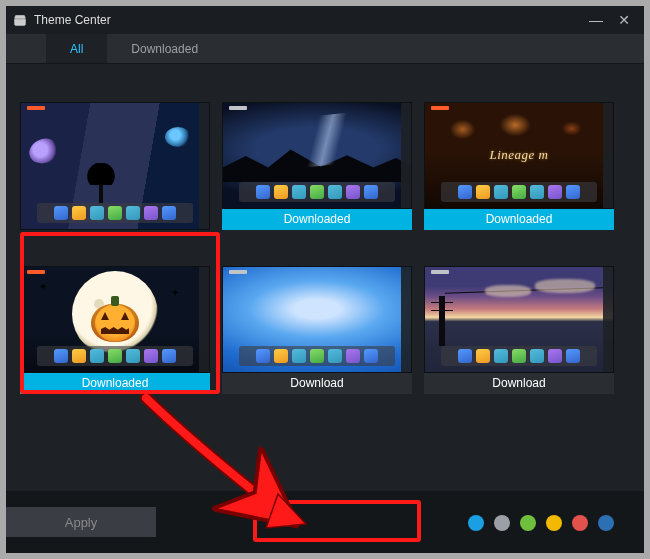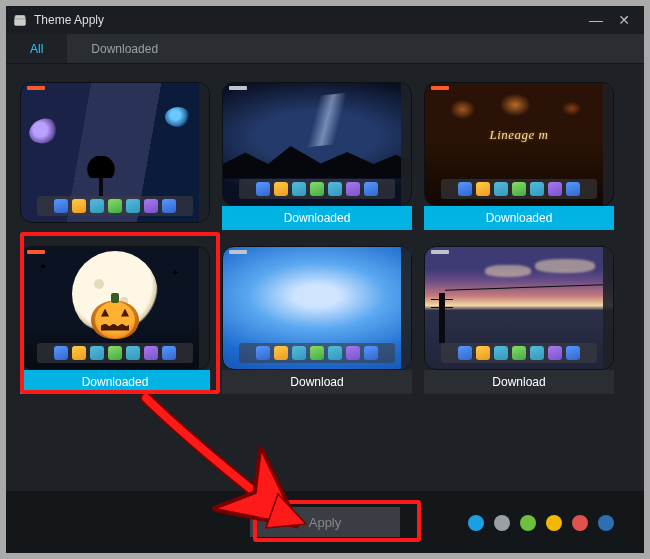--- a/index.html
+++ b/index.html
@@ -46,43 +46,45 @@
     }
     .tab {
       padding: 0 24px;
       display: flex; align-items: center;
       font-size: 12px; color: #9aa0a6;
       cursor: pointer;
     }
     .tab.active {
       background: #1e2226;
       color: #29c4ff;
+      margin-left: 40px;
     }
     .grid-area {
       padding: 18px 14px 0 14px;
       height: 400px;
     }
     .grid {
       display: grid;
       grid-template-columns: repeat(3, 190px);
       grid-auto-rows: 148px;
       gap: 16px 12px;
     }
     .card {
       width: 190px; height: 148px;
       display: flex; flex-direction: column;
       position: relative;
     }
     .thumb {
       width: 190px; height: 141px;
       border: 1px solid #0e1114;
-      border-radius: 12px;
+      border-radius: 0;
       position: relative;
       overflow: hidden;
       background: #222;
+      margin-top: 20px;
     }
     .statusbar {
       position: absolute;
       top: 3px; left: 6px;
       width: 18px; height: 4px; border-radius: 1px;
     }
     .dockbar {
       position: absolute;
       bottom: 6px; left: 16px; right: 16px;
       height: 20px;
@@ -230,21 +232,21 @@
     .hl2 { left: 247px; top: 494px; width: 168px; height: 42px; }
 
     .arrow {
       position: absolute; left: 132px; top: 388px; width: 180px; height: 150px;
       pointer-events: none;
     }
 
     .footer {
       position: absolute; left: 0; right: 0; bottom: 0; height: 62px;
       background: #14171a;
-      display: flex; align-items: center; justify-content: center;
+      display: flex; align-items: center; 
     }
     .apply-btn {
       width: 150px; height: 30px;
       border: 1px solid #3a3e44;
       background: #3a3e44;
       color: #888; font-size: 13px;
       display: flex; align-items: center; justify-content: center;
       cursor: pointer;
     }
 
@@ -268,21 +270,21 @@
 <body>
 
 <div class="window">
 
   <div class="titlebar">
     <span class="title-icon">
       <svg viewBox="0 0 16 16" width="14" height="14">
           <path fill="#ccc" d="M2 6h12l-1-3H3zM2 7h12v6a1 1 0 0 1-1 1H3a1 1 0 0 1-1-1zM5 7v7M11 7v7" stroke="#ccc" stroke-width="1"></path>
         </svg>
     </span>
-    <span class="title">Theme Apply</span>
+    <span class="title">Theme Center</span>
     <span class="spacer"></span>
     <span class="win-btn">—</span>
     <span class="win-btn">✕</span>
   </div>
 
   <div class="tabs">
     <div class="tab active">All</div>
     <div class="tab">Downloaded</div>
   </div>
 

